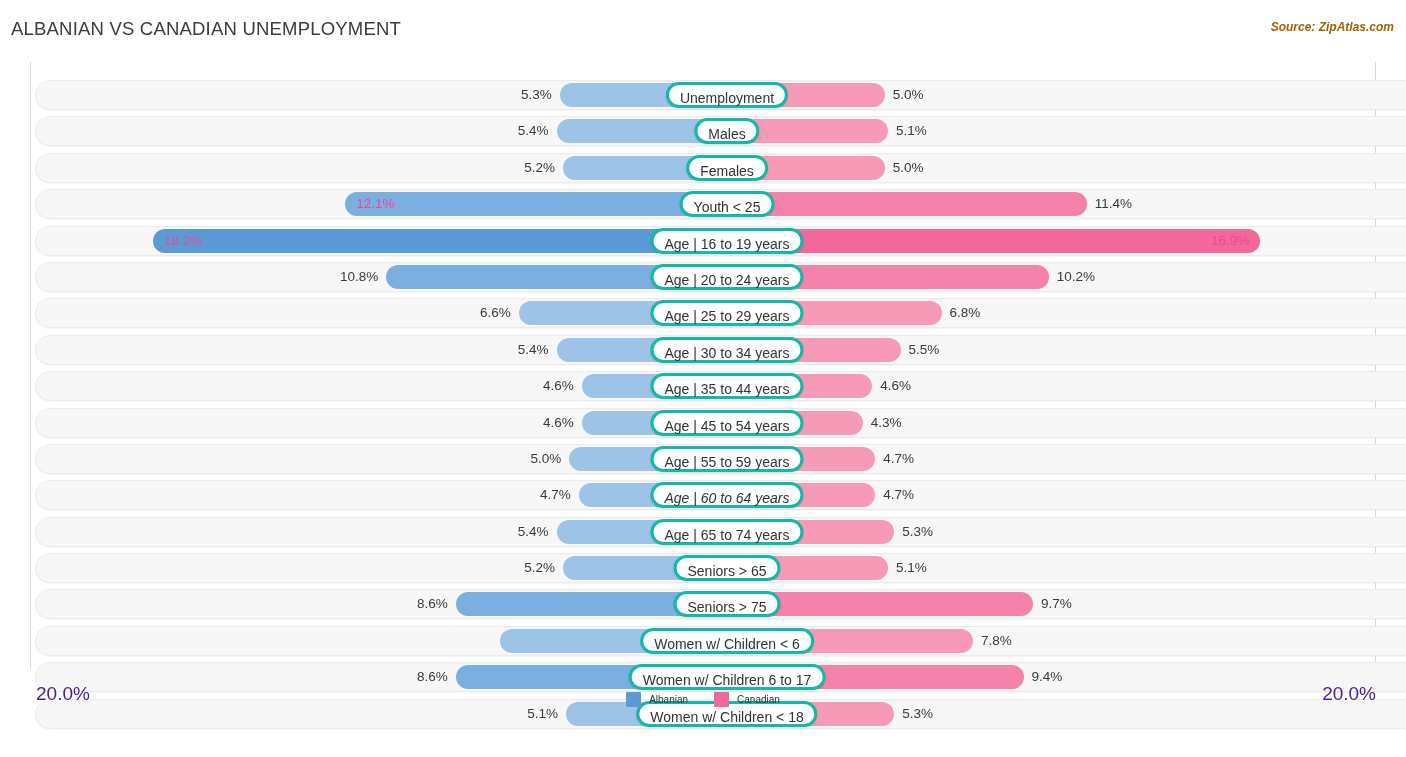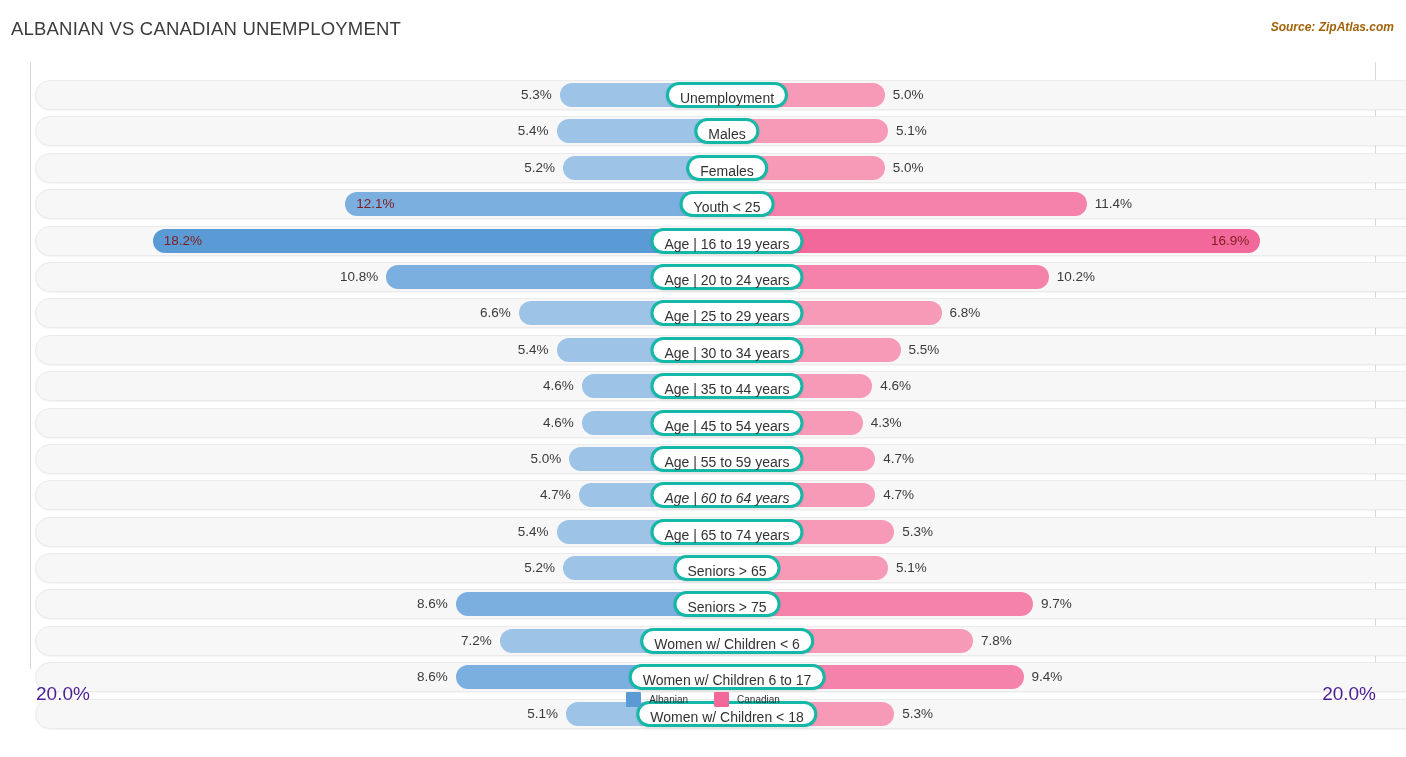--- a/index.html
+++ b/index.html
@@ -115,21 +115,21 @@
     top: 6px;
     height: 24px;
     line-height: 24px;
     font-size: 13.5px;
     color: #3a3a3a;
     white-space: nowrap;
   }
   .val.outside-left  { text-align: right; }
   .val.outside-right { text-align: left; }
   .val.inside {
-    color: #7f1d1d;
+    color: #ec4899;
   }
   .cat {
     position: absolute;
     top: 5px;
     height: 26px;
     line-height: 26px;
     background: #ffffff;
     border: 3px solid #14b8a6;
     border-radius: 13px;
     font-size: 14px;
@@ -338,21 +338,20 @@
             <div class="val outside-left" style="left: 0px; width: 423.67px;">8.6%</div>
             <div class="val outside-right" style="left: 1017.03px;">9.7%</div>
             <div class="cat" style="left: 703px;">Seniors &gt; 75</div>
           </div>
         </div>
         <div class="row">
           <div class="track"></div>
           <div class="bars">
             <div class="bar left" style="left: 475.84px; width: 227.16px; background: rgb(157, 195, 230);"></div>
             <div class="bar right" style="left: 703px; width: 246.09px; background: rgb(247, 154, 184);"></div>
-            <div class="val outside-left" style="left: 0px; width: 467.84px;">7.2%</div>
             <div class="val outside-right" style="left: 957.09px;">7.8%</div>
             <div class="cat" style="left: 703px;">Women w/ Children &lt; 6</div>
           </div>
         </div>
         <div class="row">
           <div class="track"></div>
           <div class="bars">
             <div class="bar left" style="left: 431.67px; width: 271.33px; background: rgb(122, 175, 223);"></div>
             <div class="bar right" style="left: 703px; width: 296.57px; background: rgb(245, 130, 171);"></div>
             <div class="val outside-left" style="left: 0px; width: 423.67px;">8.6%</div>

